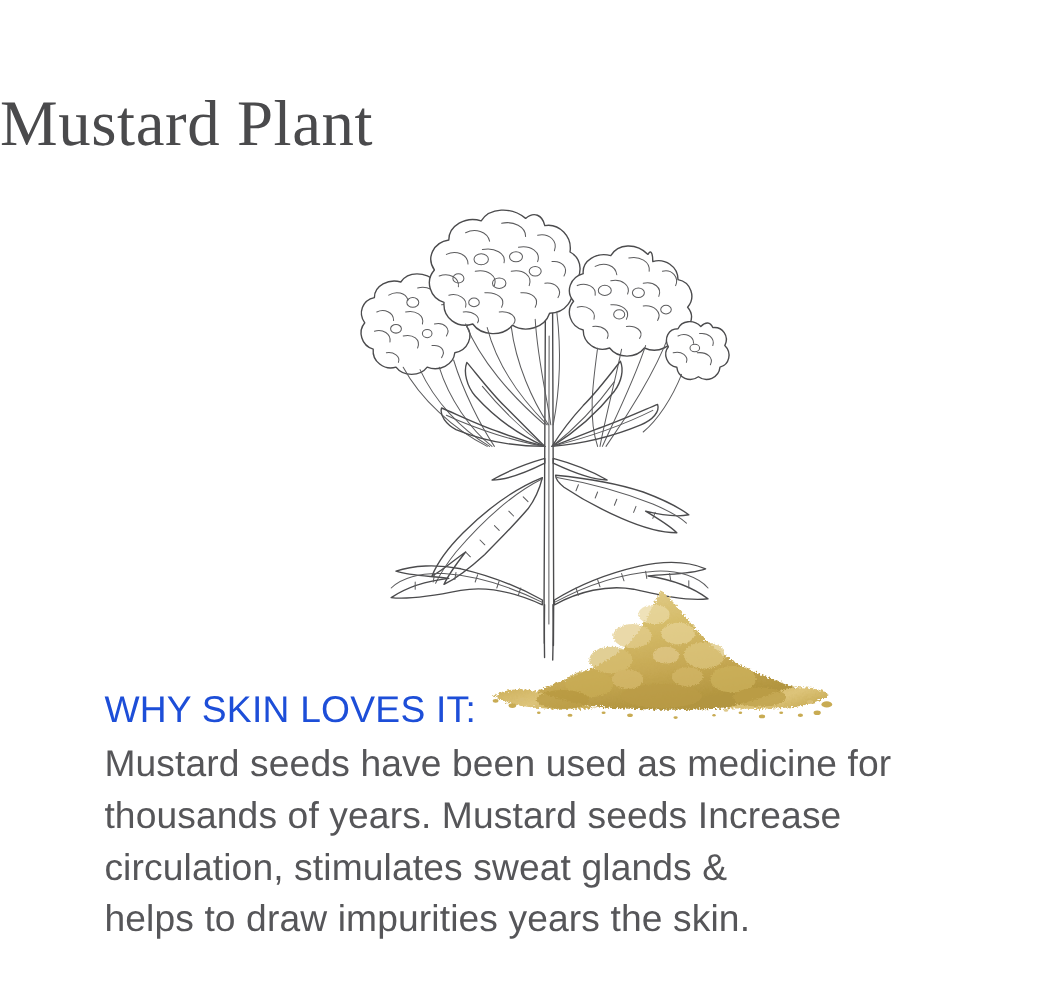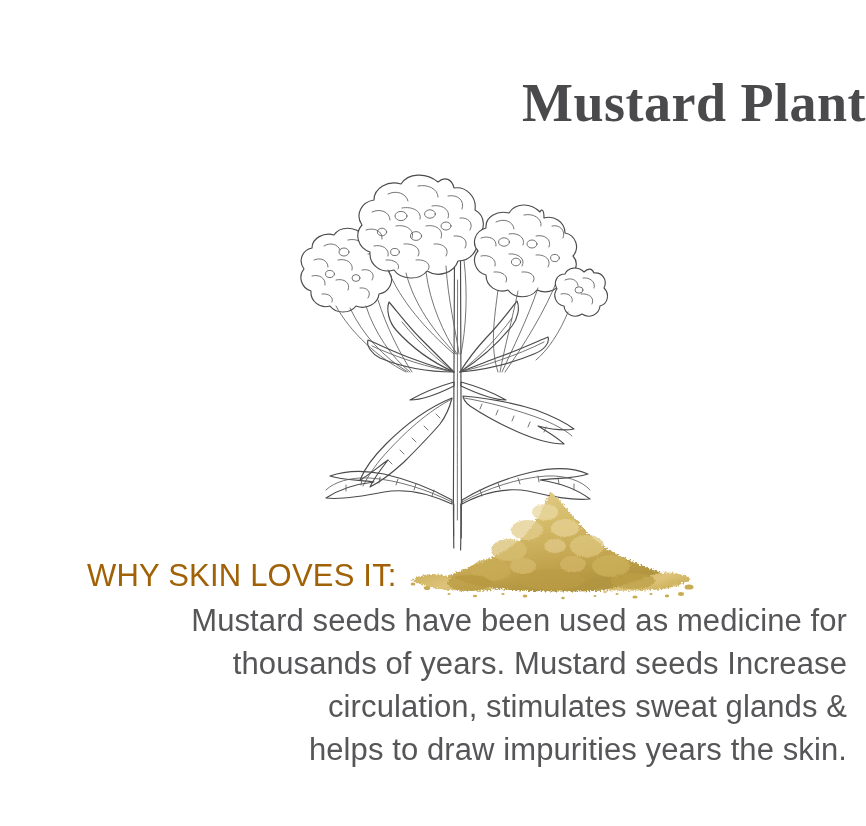--- a/index.html
+++ b/index.html
@@ -17,24 +17,24 @@
     background: #ffffff;
     overflow: hidden;
   }
 
   
   #page-title {
     position: absolute;
     left: 0;
     top: 74px;
     width: 866px;
-    text-align: right;
+    text-align: left;
     font-family: "Liberation Serif", "DejaVu Serif", serif;
     font-size: 54px;
-    font-weight: 700;
+    font-weight: 400;
     letter-spacing: 0.5px;
     color: #4a4a4c;
     line-height: 1.1;
     white-space: nowrap;
   }
 
   
   #plant-illustration {
     position: absolute;
     left: 268px;
@@ -87,38 +87,37 @@
   #why-block {
     position: absolute;
     left: 87px;
     top: 556px;
     width: 760px;
   }
   #why-heading {
     font-family: "Liberation Sans", sans-serif;
     font-size: 31px;
     font-weight: 300;
-    color: #a16207;
+    color: #1d4ed8;
     letter-spacing: 0.2px;
     line-height: 40px;
-    margin: 0 0 3px 0;
+    margin: 16px 0 3px 0;
   }
   #why-body {
     font-family: "Liberation Sans", sans-serif;
     font-size: 31px;
     font-weight: 300;
     color: #565659;
     letter-spacing: 0.1px;
     line-height: 43px;
     margin: 0;
   }
   #why-body .body-line {
     display: block;
     white-space: nowrap;
-    text-align: right;
   }
 </style>
 </head>
 <body>
 
 <div id="page">
 
   <div id="page-title">Mustard Plant</div>
 
   <div id="plant-illustration" aria-hidden="true">

